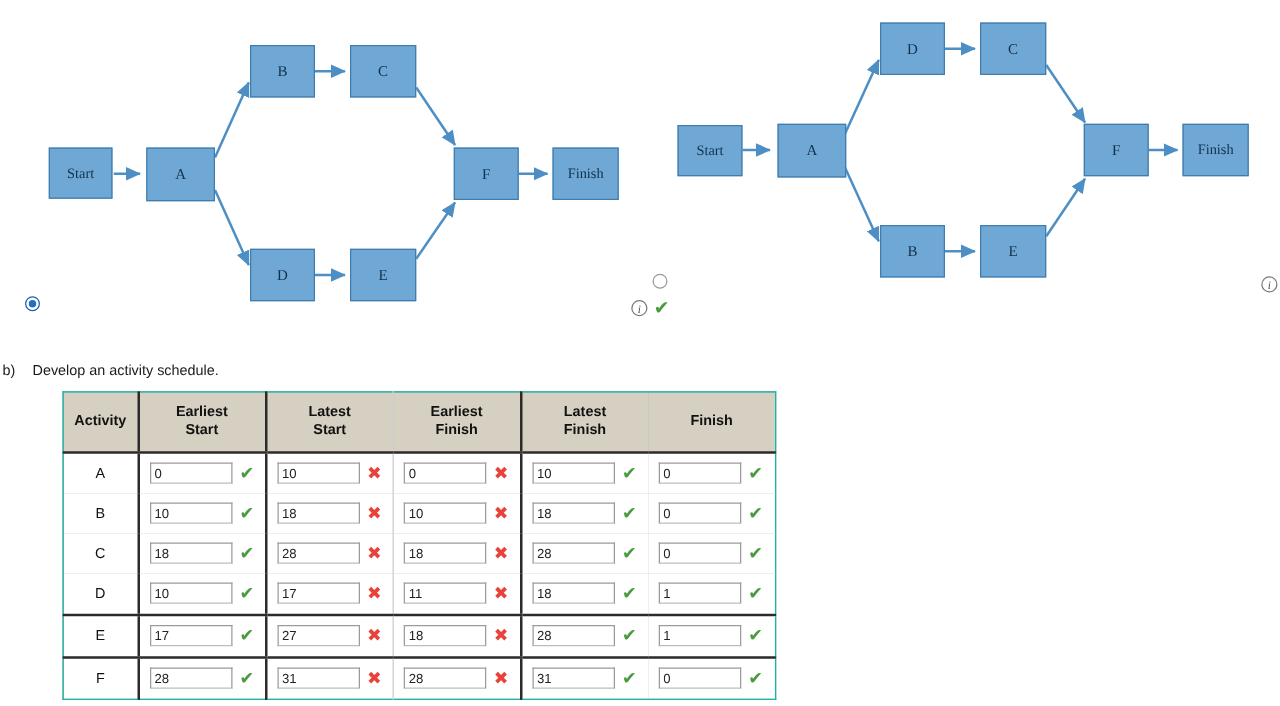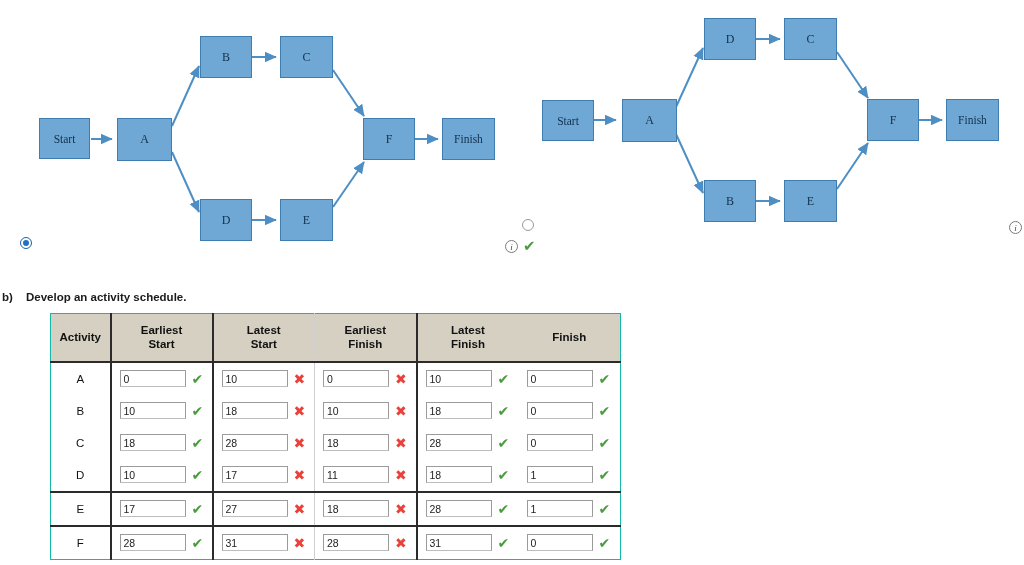--- a/index.html
+++ b/index.html
@@ -149,21 +149,21 @@
     <div class="node" style="left:192px;top:180px;width:52px;height:42px;">B</div>
     <div class="node" style="left:272px;top:180px;width:53px;height:42px;">E</div>
     <div class="node" style="left:355px;top:99px;width:52px;height:42px;">F</div>
     <div class="node wide" style="left:434px;top:99px;width:53px;height:42px;">Finish</div>
   </div>
 
   <div class="radio" style="left:522px;top:219px;"></div>
   <div class="info-icon" style="left:505px;top:240px;">i</div>
   <div class="tick" style="left:523px;top:239px;">✔</div>
 
-  <div class="qlabel" style="left:2px;top:291px;font-weight:bold;">
+  <div class="qlabel" style="left:2px;top:291px;">
     <span class="qmark">b)</span><span>Develop an activity schedule.</span>
   </div>
 
   <table class="sched">
     <colgroup>
       <col class="c-act">
         <col class="c-val">
         <col class="c-val">
         <col class="c-val">
         <col class="c-val">

